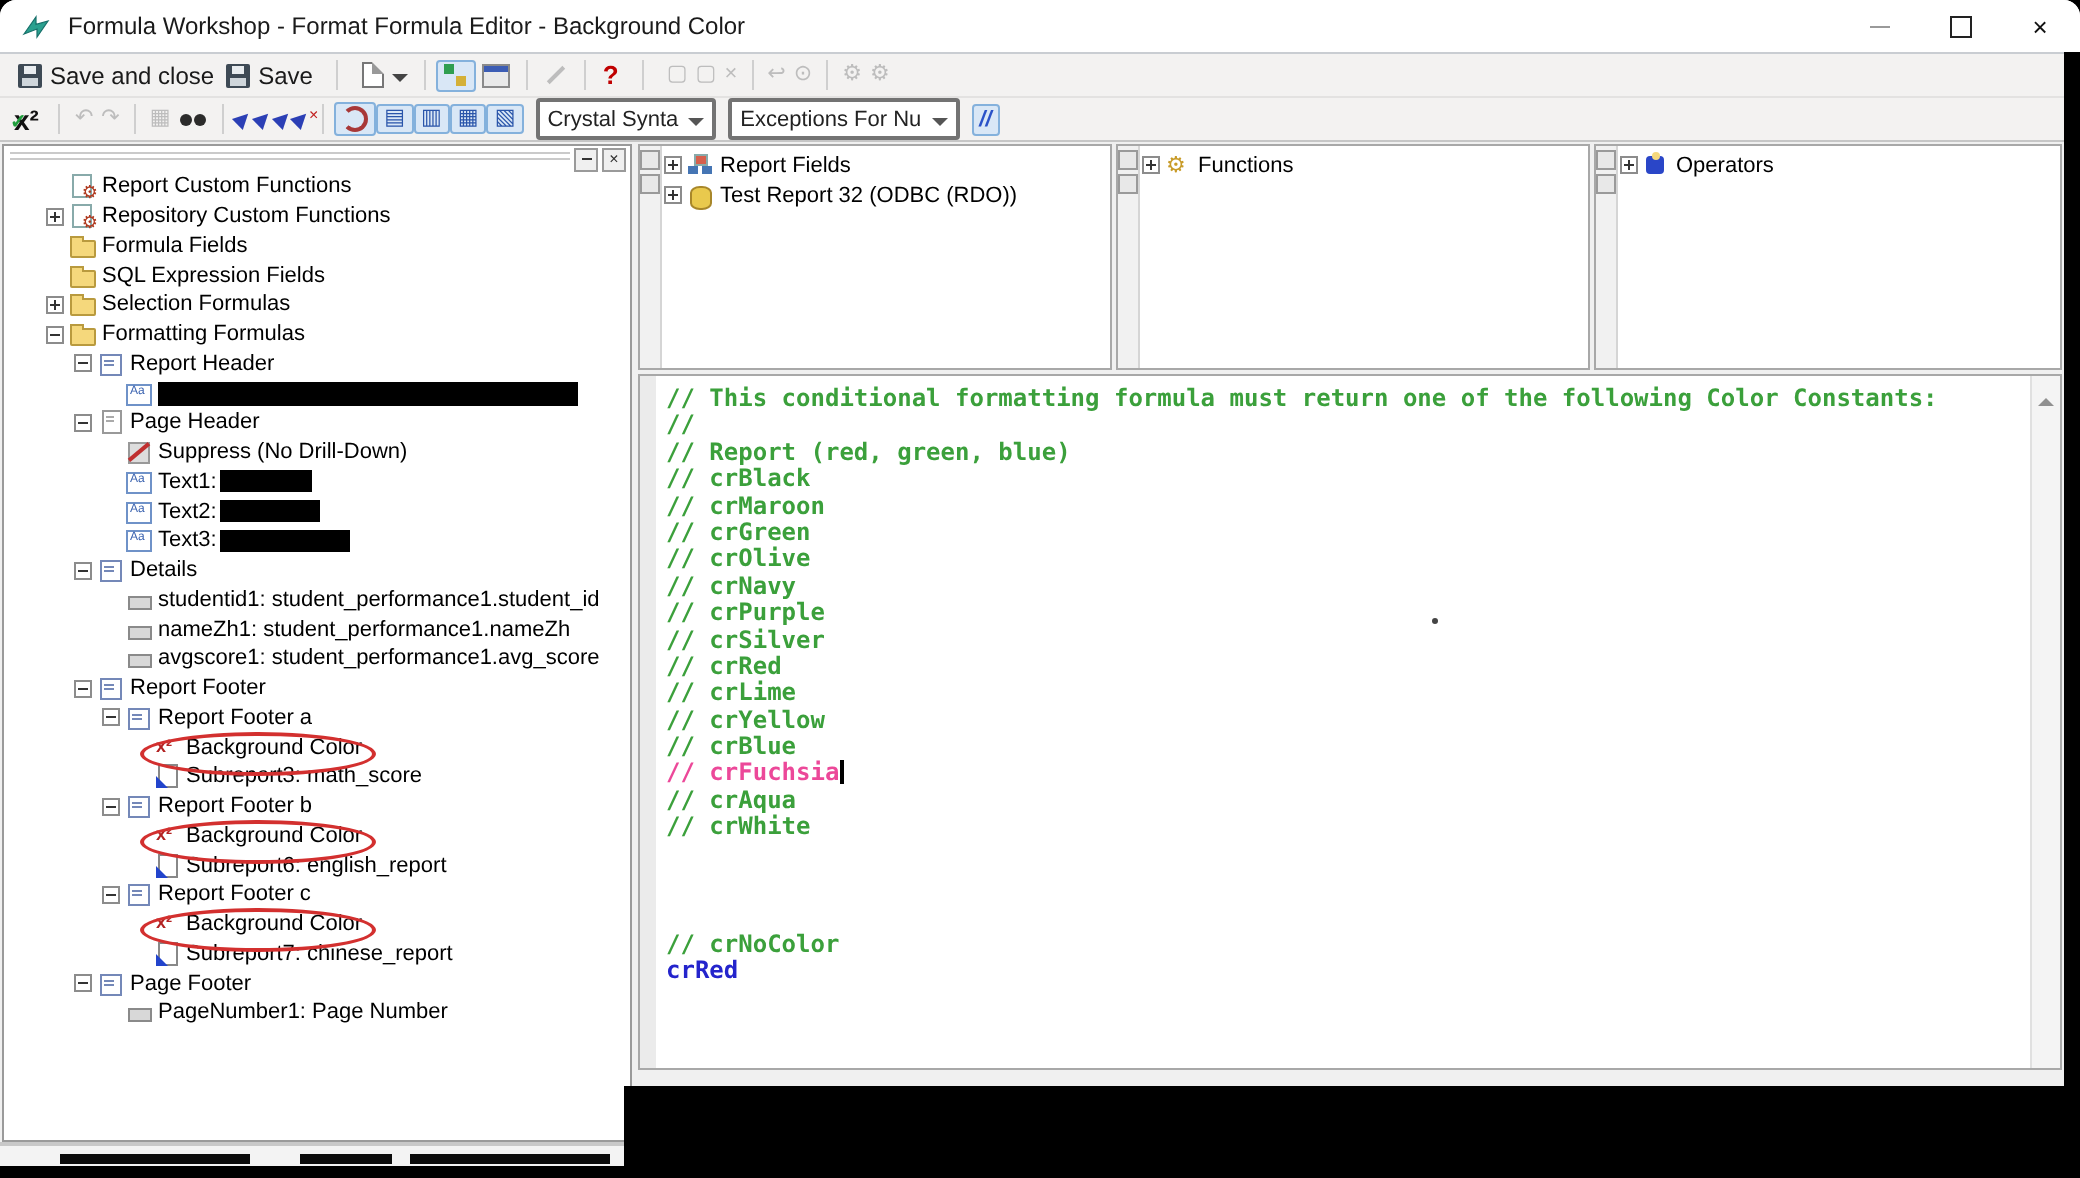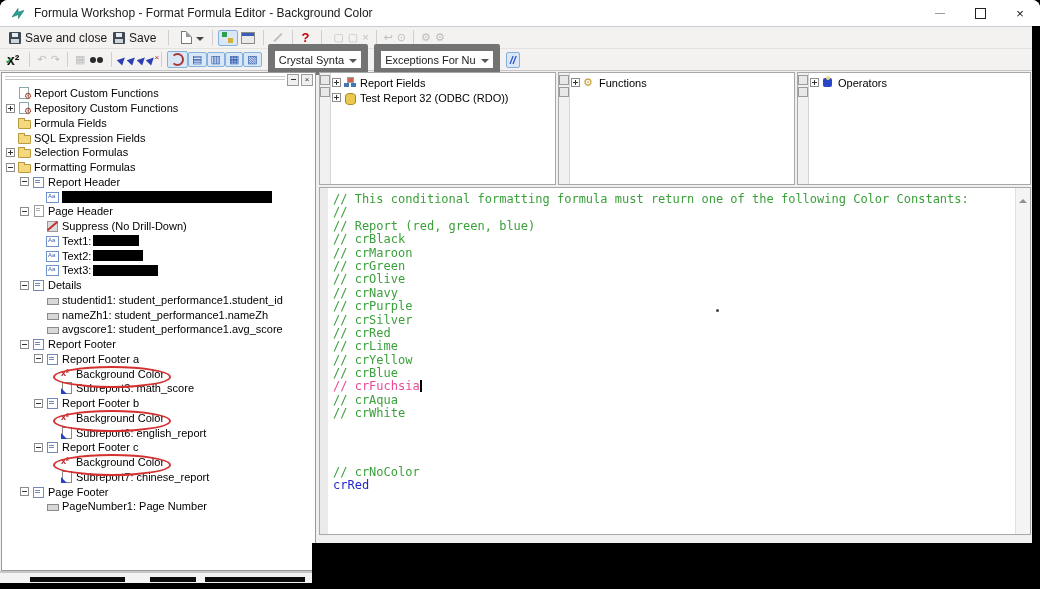--- a/index.html
+++ b/index.html
@@ -20,21 +20,21 @@
   .tb{position:absolute;left:0;width:1032px;background:#f3f2f1;display:flex;align-items:center;font-size:12px;}
   .tb1{top:27px;height:21px;border-bottom:1px solid #e3e2e1;}
   .tb2{top:49px;height:21px;border-bottom:1px solid #c6c6c6;}
   .tbtn{display:inline-flex;align-items:center;gap:4px;padding:1px 3px;color:#1a1a1a;border-radius:2px;}
   .tbtn.hl{background:#d9e7f6;border:1px solid #84b1dc;}
   .sep{width:1px;height:15px;background:#cfcfcf;margin:0 5px;flex:none;}
   .sep.wide{margin:0 9px;}
   .gico{color:#bdbdbd;font-size:11px;line-height:11px;padding:0 2px;}
   .help{color:#c00000;font-weight:bold;font-size:13px;}
   .tri-down{border:4px solid transparent;border-top-color:#444;margin-top:7px;}
-  .combo{display:flex;align-items:center;height:17px;border:7px solid #737373;background:#fff;
+  .combo{display:flex;align-items:center;height:17px;border:2px solid #737373;background:#fff;
     font-size:11px;padding:0 4px;border-radius:2px;color:#222;margin-left:6px;white-space:nowrap;}
   .combo .tri{border:4px solid transparent;border-top-color:#555;margin:7px 0 0 5px;}
   .comment-btn{color:#2a52c8;font-weight:bold;font-style:italic;font-size:11px;margin-left:6px;}
   
   .ic-save{width:12px;height:12px;background:#3e4a55;border-radius:1px;position:relative;flex:none;}
   .ic-save::before{content:"";position:absolute;left:3px;top:1px;width:6px;height:4px;background:#e8ecef;}
   .ic-save::after{content:"";position:absolute;left:2px;top:7px;width:8px;height:4px;background:#cfd6db;}
   .ic-newdoc{width:9px;height:11px;background:#fff;border:1px solid #777;position:relative;}
   .ic-newdoc::before{content:"";position:absolute;right:-1px;top:-1px;border:3px solid #f3f2f1;
     border-left-color:#999;border-bottom-color:#999;}
@@ -55,21 +55,21 @@
   .bkm{color:#2a55aa;font-size:11px;line-height:11px;}
   
   .left-panel{position:absolute;left:1px;top:72px;width:315px;height:499px;background:#fff;
     border:1px solid #9a9a9a;box-sizing:border-box;}
   .grip{position:absolute;left:3px;top:3px;right:30px;height:5px;
     background:repeating-linear-gradient(to bottom,#cacaca 0,#cacaca 1px,#fff 1px,#fff 3px);}
   .pnl-btns{position:absolute;right:2px;top:1px;display:flex;gap:2px;}
   .pnl-btn{width:10px;height:10px;border:1px solid #9a9a9a;background:#f0f0f0;font-size:8px;
     line-height:9px;text-align:center;color:#333;}
   .pnl-btn .dash{display:block;width:5px;height:1px;background:#333;margin:4px auto 0;}
-  #tree{position:absolute;left:0;top:13px;right:2px;bottom:2px;overflow:hidden;}
+  #tree{position:absolute;left:0;top:13px;right:2px;bottom:2px;overflow:hidden;padding-left:17px;}
   .tree-row{height:14.75px;display:flex;align-items:center;font-size:11px;color:#000;}
   .row-inner{position:relative;display:flex;align-items:center;}
   .lbl{white-space:nowrap;}
   .exp{width:9px;height:9px;border:1px solid #8c8c8c;background:#fff;position:relative;margin-right:3px;flex:none;box-sizing:border-box;}
   .exp::before{content:"";position:absolute;left:1px;top:3px;width:5px;height:1px;background:#333;}
   .exp.plus::after{content:"";position:absolute;left:3px;top:1px;width:1px;height:5px;background:#333;}
   .exp-sp{width:12px;flex:none;}
   .redact{background:#000;height:12px;flex:none;}
   .circle-mark{position:absolute;left:-7px;top:-2px;width:114px;height:18px;border:2px solid #d3302f;
     border-radius:50%;pointer-events:none;z-index:3;}
@@ -98,21 +98,21 @@
   .i-operators::before{content:"";position:absolute;left:1px;top:1px;width:9px;height:9px;background:#2a46c8;border-radius:2px;}
   .i-operators::after{content:"";position:absolute;left:4px;top:-1px;width:4px;height:4px;background:#f5d87c;border-radius:50%;}
   
   .panel{position:absolute;top:72px;height:113px;background:#fff;border:1px solid #a8a8a8;box-sizing:border-box;}
   .mini-col{position:absolute;left:0;top:0;width:10px;height:100%;background:#f1f1f1;border-right:1px solid #d5d5d5;}
   .mini-btn{width:8px;height:8px;border:1px solid #9a9a9a;background:#e8e8e8;margin:2px 0 0 0;}
   .p-rows{position:absolute;left:12px;top:2px;right:2px;}
   .p-row{display:flex;align-items:center;font-size:11px;height:15px;color:#000;white-space:nowrap;}
   
   .editor{position:absolute;left:319px;top:187px;width:712px;height:348px;background:#fff;
-    border:1px solid #a8a8a8;box-sizing:border-box;}
+    border:1px solid #a8a8a8;box-sizing:border-box;font-weight:bold;}
   .ed-margin{position:absolute;left:0;top:0;width:8px;height:100%;background:#ebebeb;}
   #ed{position:absolute;left:13px;top:4px;right:16px;bottom:0;overflow:hidden;}
   .ed-line{height:13.4px;white-space:pre;font-family:"DejaVu Sans Mono",monospace;font-size:12px;}
   .caret{display:inline-block;width:2px;height:12px;background:#000;vertical-align:-2px;}
   .ed-scroll{position:absolute;right:0;top:0;width:14px;height:100%;background:#f4f4f4;border-left:1px solid #e0e0e0;}
   .ed-up{position:absolute;left:3px;top:7px;border:4px solid transparent;border-bottom-color:#909090;}
   .stray-dot{position:absolute;left:396px;top:121px;width:3px;height:3px;border-radius:50%;background:#444;}
   
   .black-right{position:absolute;left:1032px;top:26px;width:8px;height:563px;background:#000;}
   .black-bottom{position:absolute;left:312px;top:543px;width:728px;height:46px;background:#000;}

